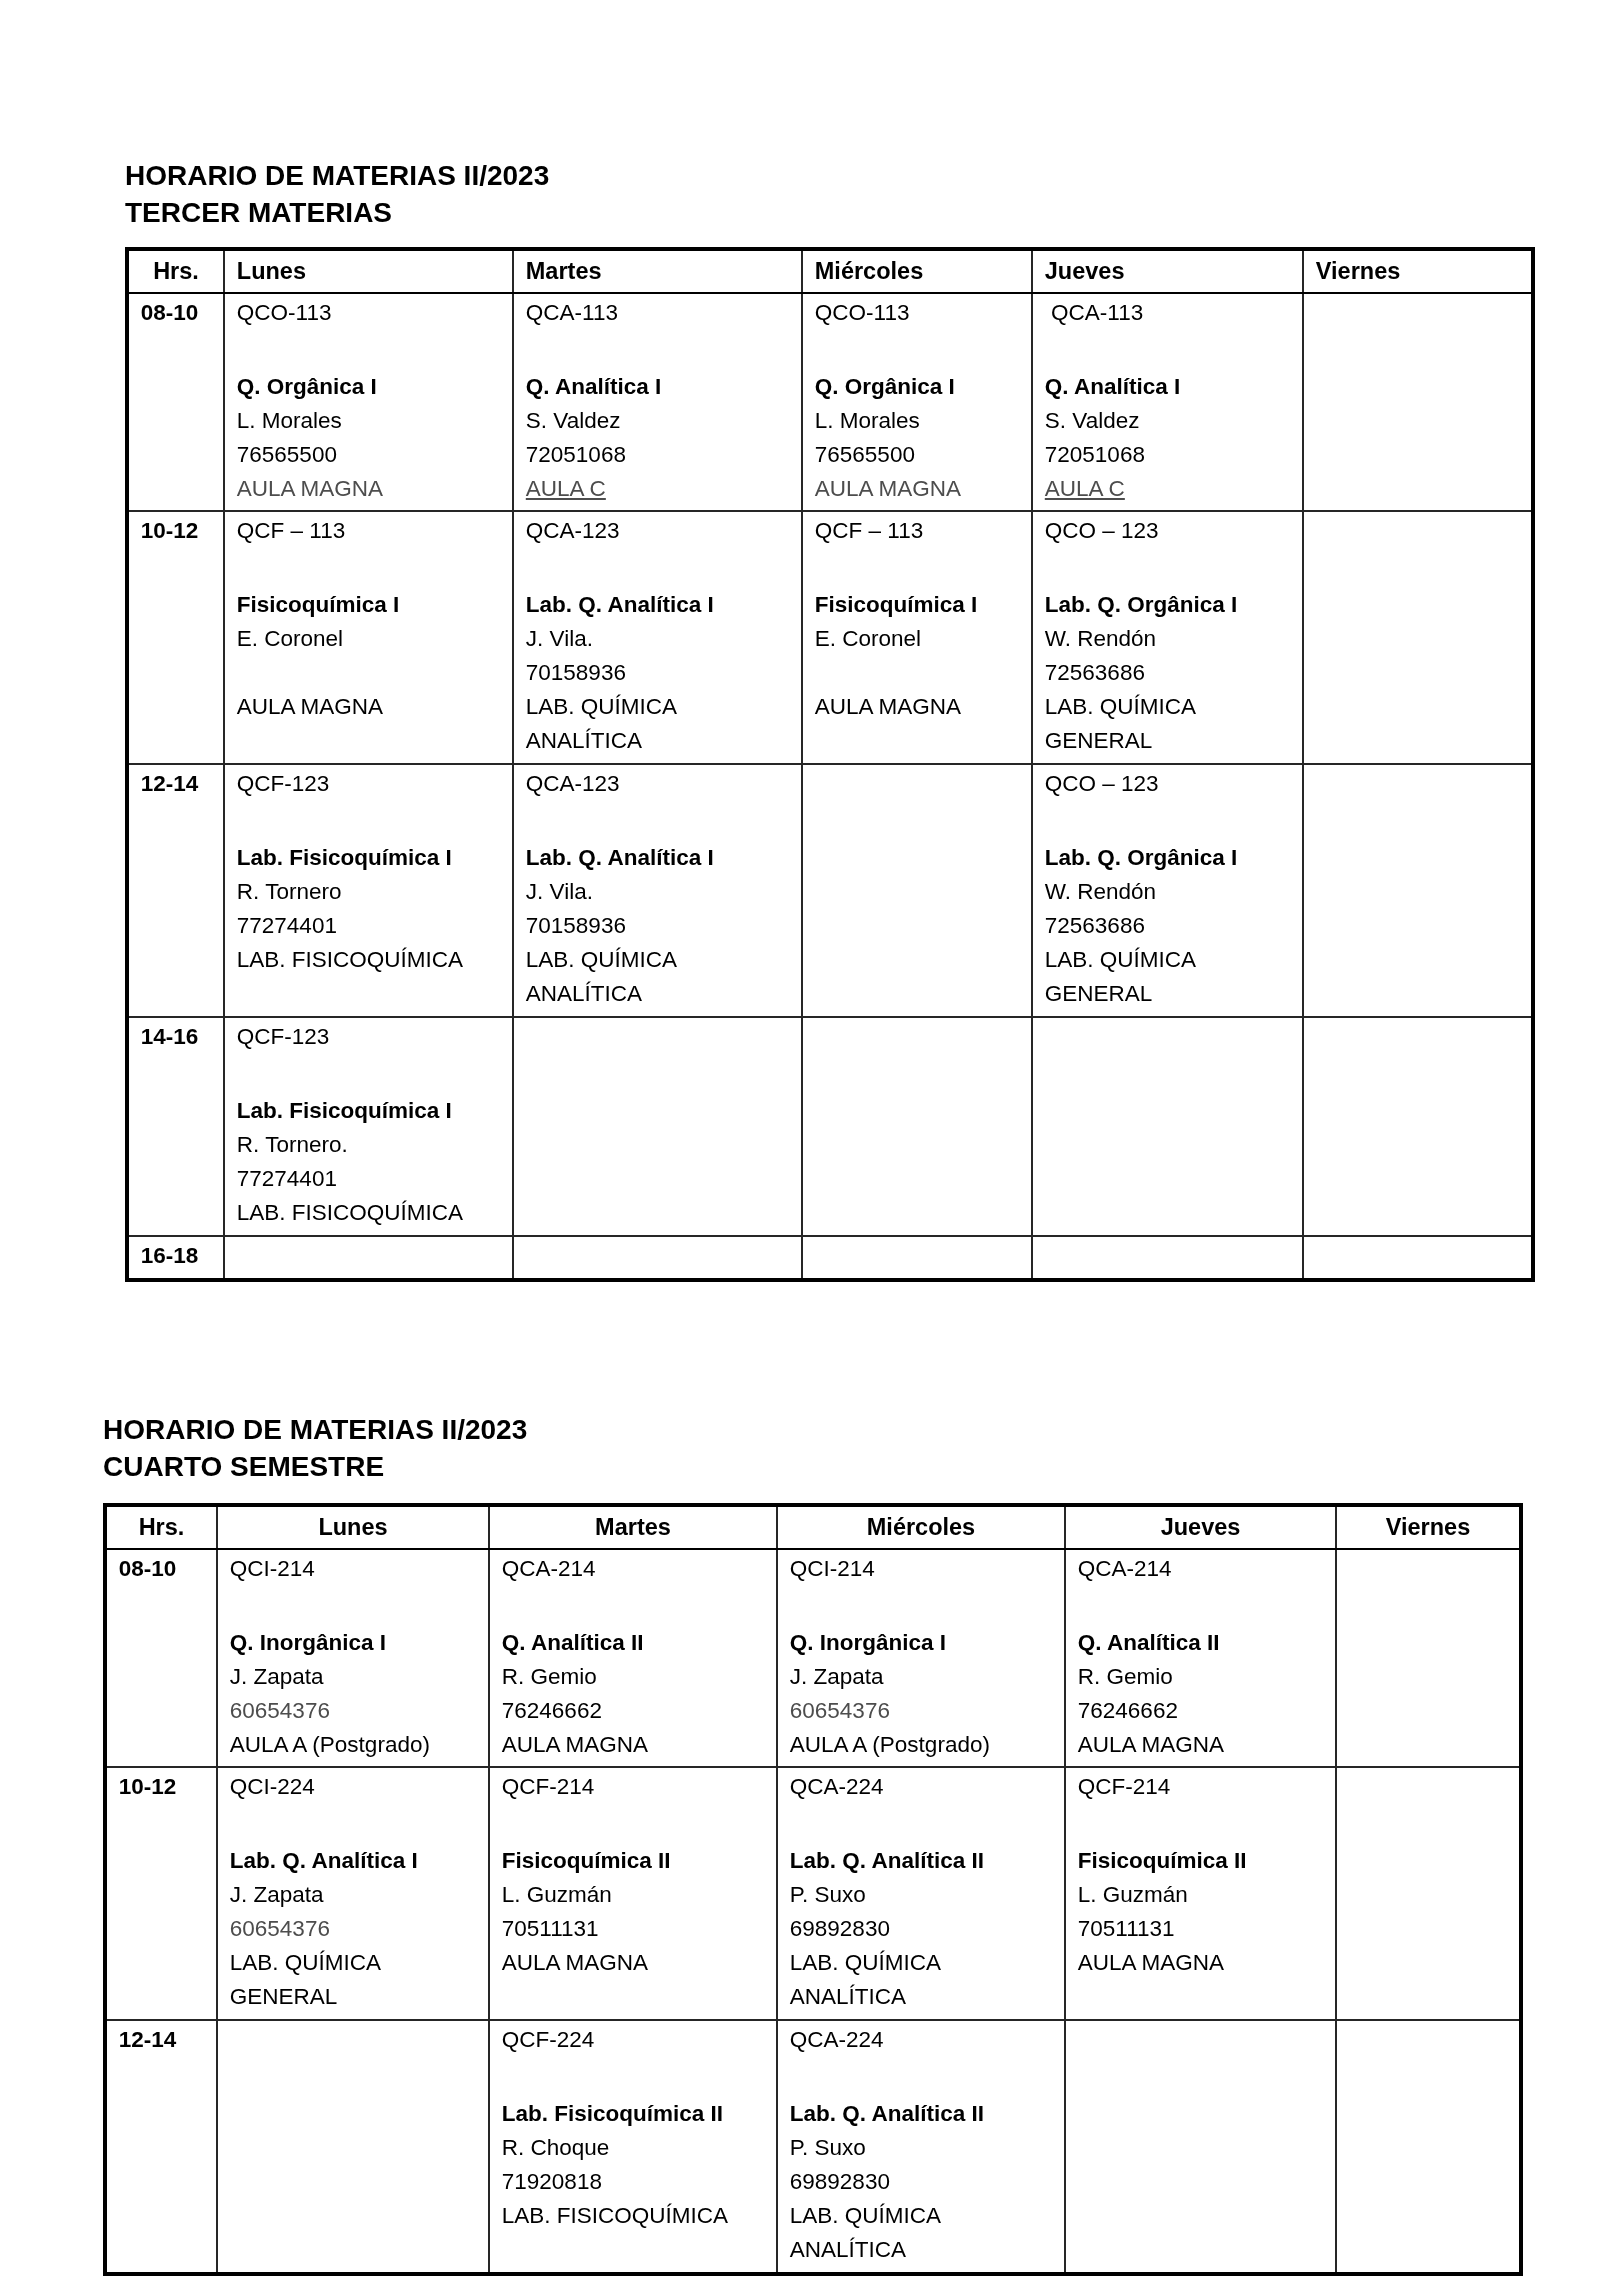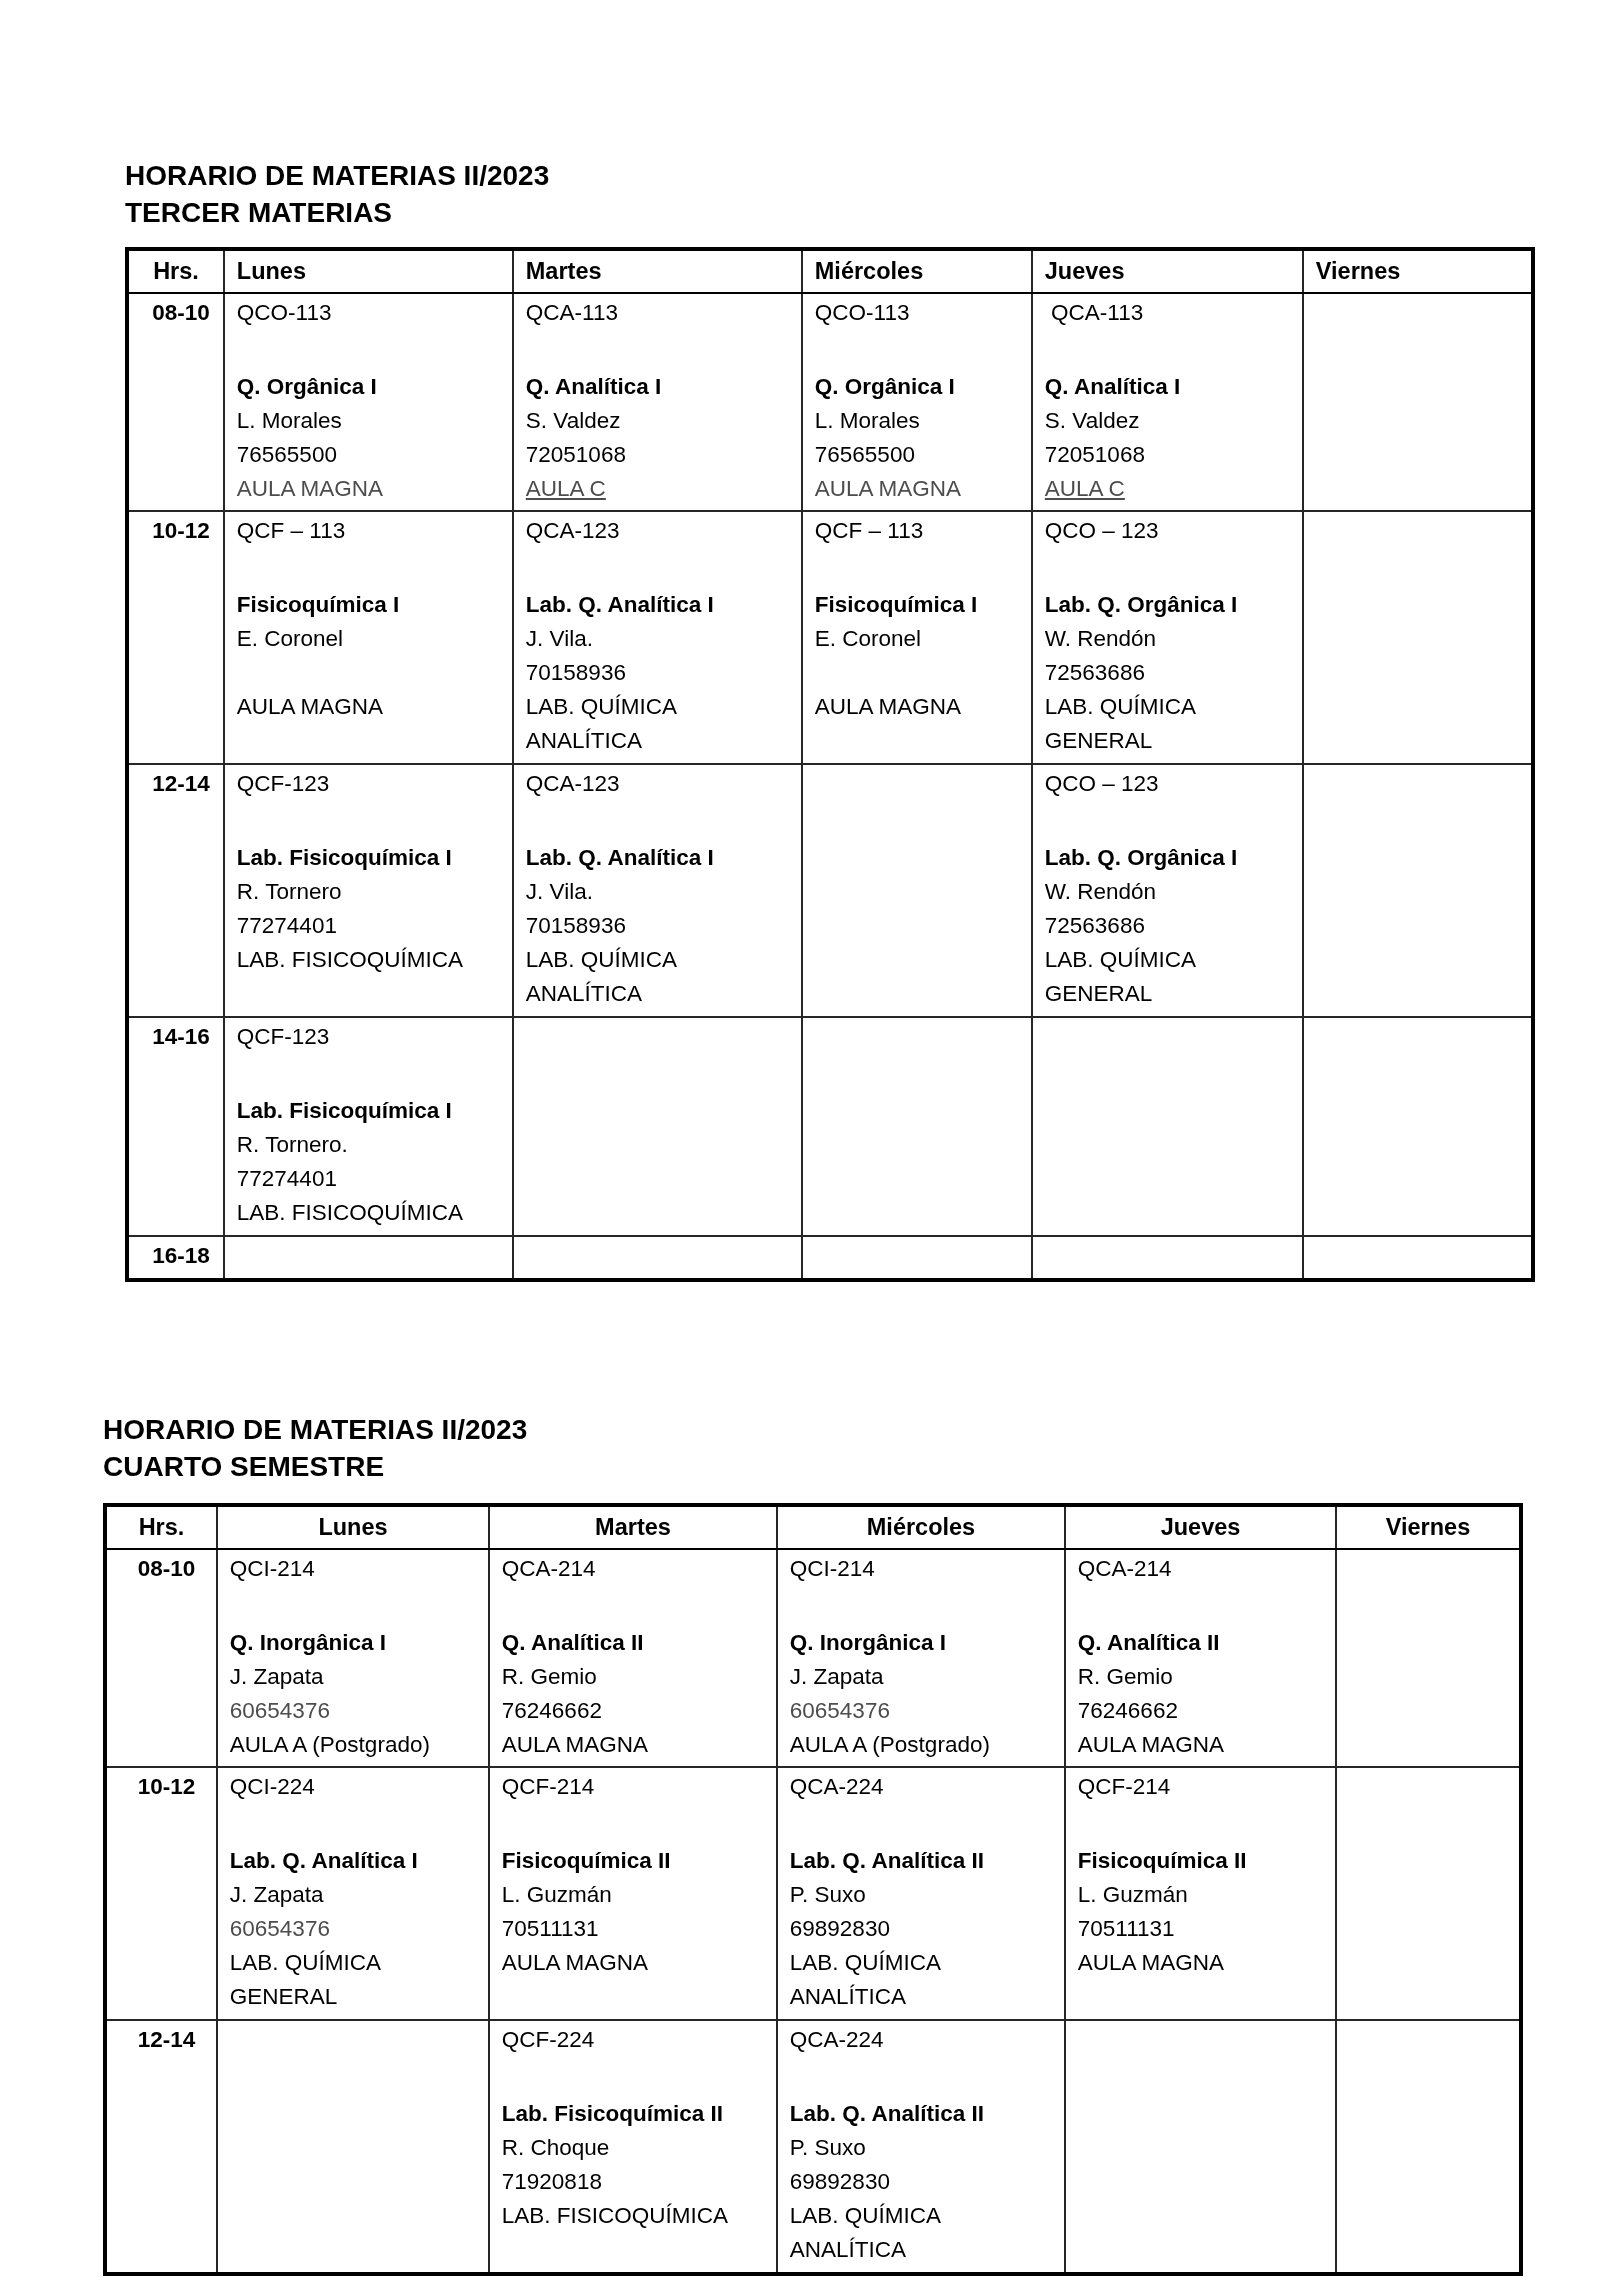--- a/index.html
+++ b/index.html
@@ -43,21 +43,20 @@
     border-bottom: 2.9px solid #000000;
     padding-top: 2.9px;
     padding-bottom: 4px;
     vertical-align: middle;
   }
   table.align-left thead th { text-align: left; }
   table.align-center thead th { text-align: center; padding-left: 2px; }
   table.sched thead th.hrs-h { text-align: center; padding-left: 2px; }
   td.hour {
     font-weight: bold;
-    text-align: center;
     vertical-align: middle;
     padding-left: 2px;
   }
   .ln { white-space: pre-wrap; min-height: 34px; }
   .ln.b { font-weight: bold; margin-top: 40px; }
   .ln.gray { color: #4d4d4d; }
   .ln.u { text-decoration: underline; }
   tr.empty-row td { height: 35px; }
 </style>
 </head>

